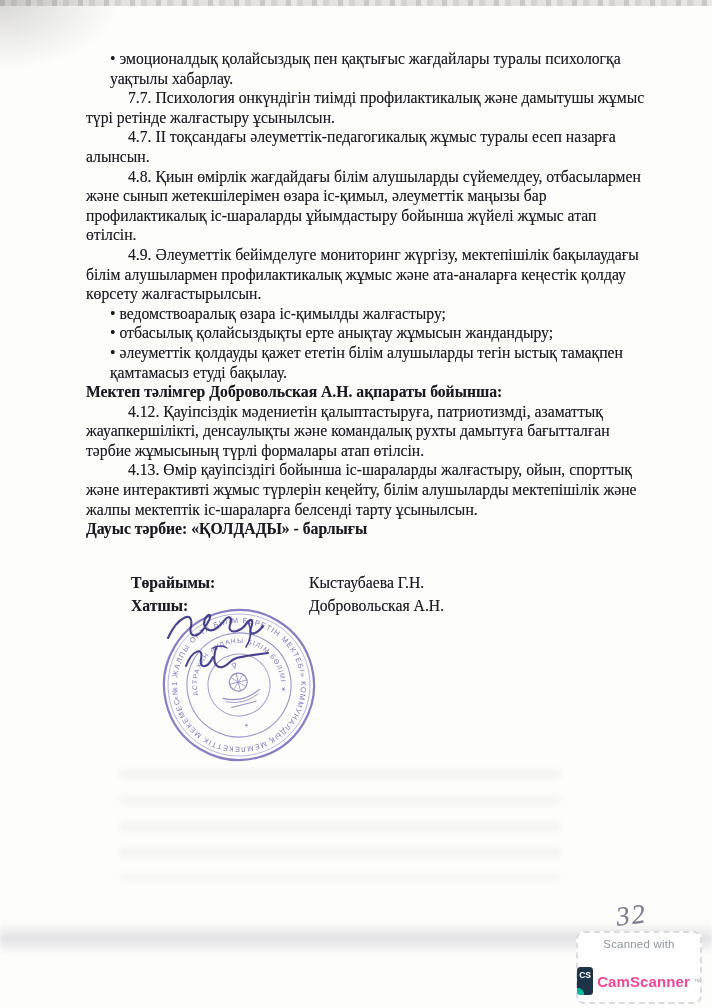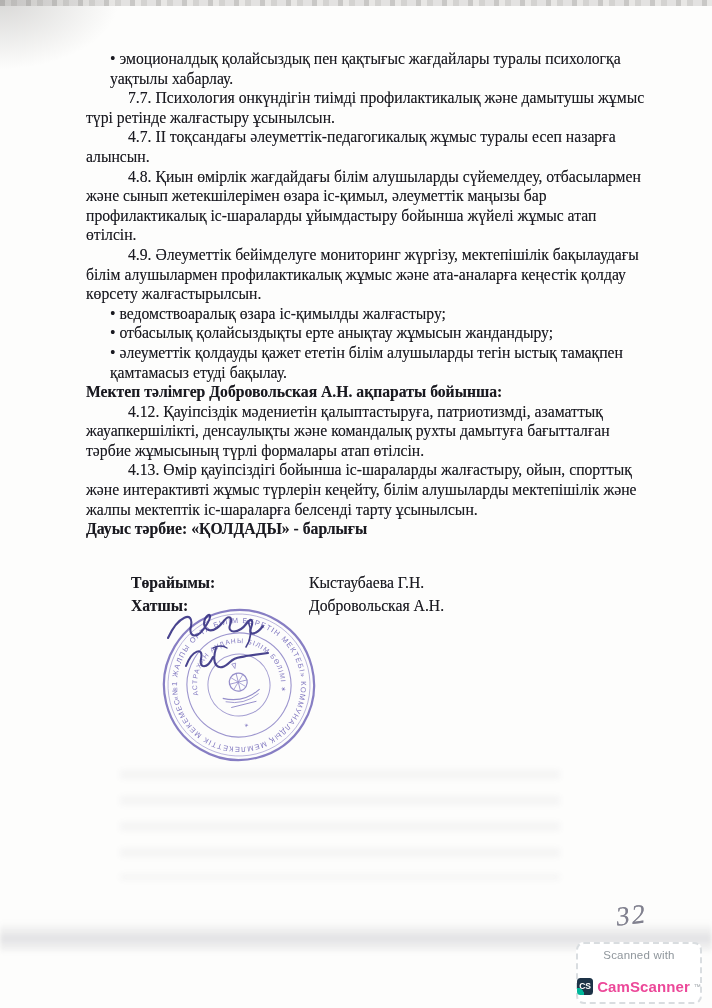--- a/index.html
+++ b/index.html
@@ -56,21 +56,21 @@
   
   .badge{
     position:absolute;right:10px;bottom:4px;width:106px;
     background:#ffffff;border:2px dashed #d9dde0;border-radius:8px;
     padding:5px 8px 7px;text-align:center;
     font-family:"Liberation Sans", sans-serif;
   }
   .badge-line1{font-size:11.5px;color:#8f969c;letter-spacing:.2px;margin-bottom:17px;}
   .badge-line2{display:flex;align-items:center;justify-content:center;gap:4px;}
   .cs-icon{
-    width:16px;height:17px;border-radius:3.5px;flex:0 0 auto;
+    width:16px;height:28px;border-radius:3.5px;flex:0 0 auto;
     background:
       radial-gradient(circle at 0% 100%, #00b79a 0 7px, transparent 7.5px),
       #1d3347;
     color:#fff;font-size:8.5px;font-weight:bold;line-height:16px;
   }
   .cs-name{font-size:15px;font-weight:bold;color:#ec4899;letter-spacing:.1px;}
   .cs-tm{font-size:7px;color:#a0a6ab;vertical-align:super;}
 </style>
 </head>
 <body>

